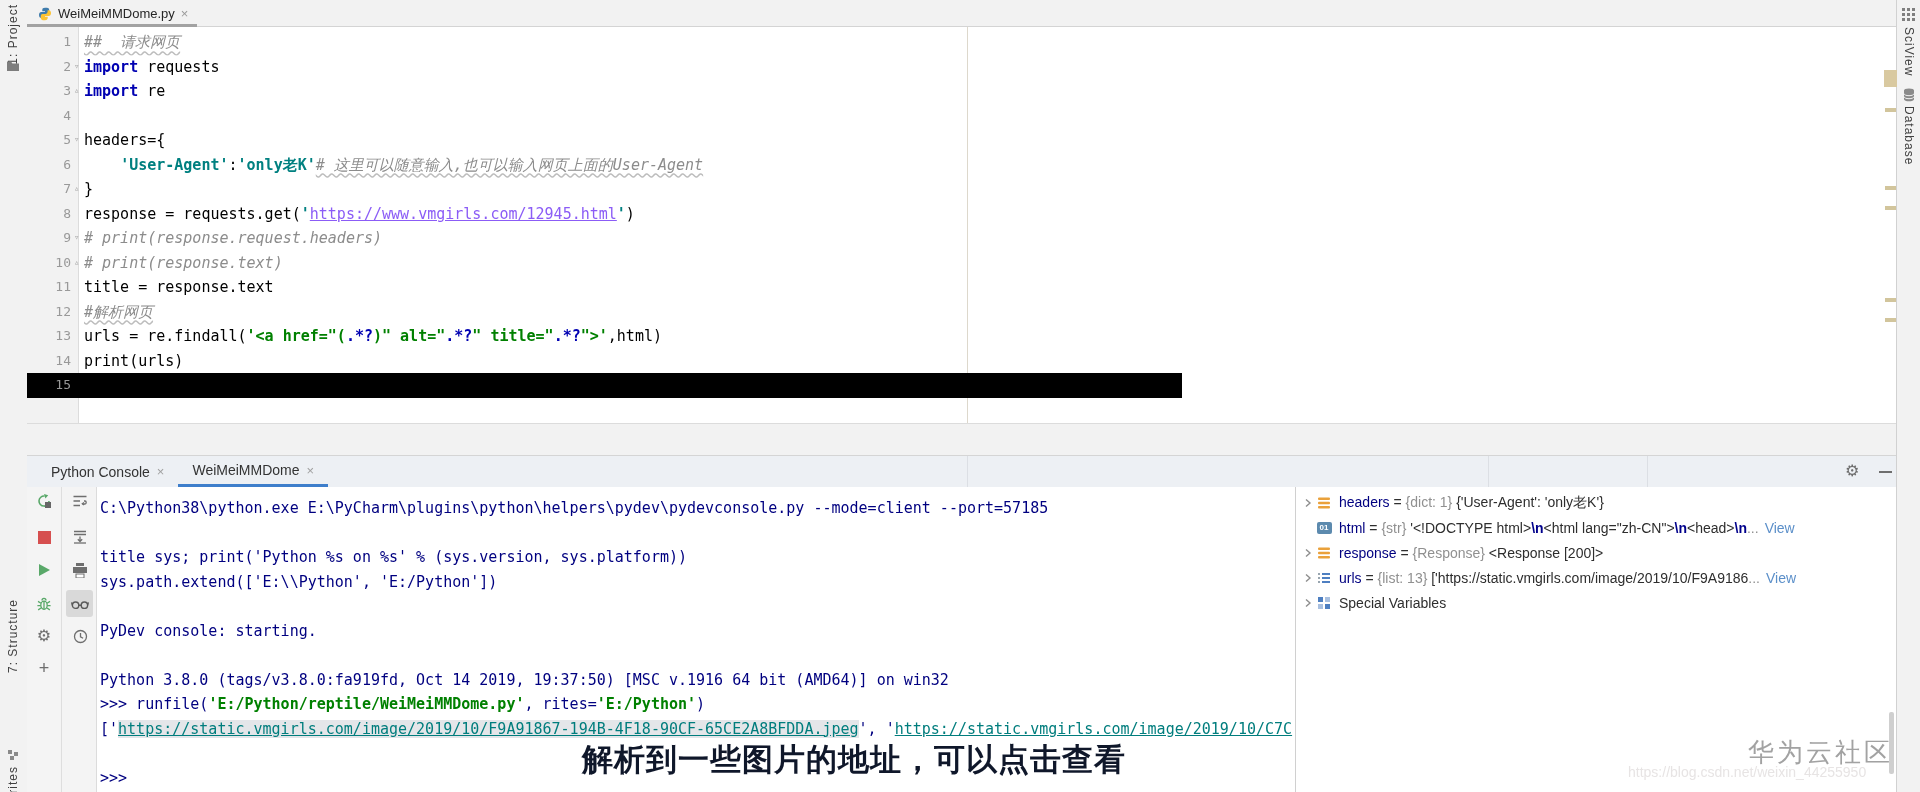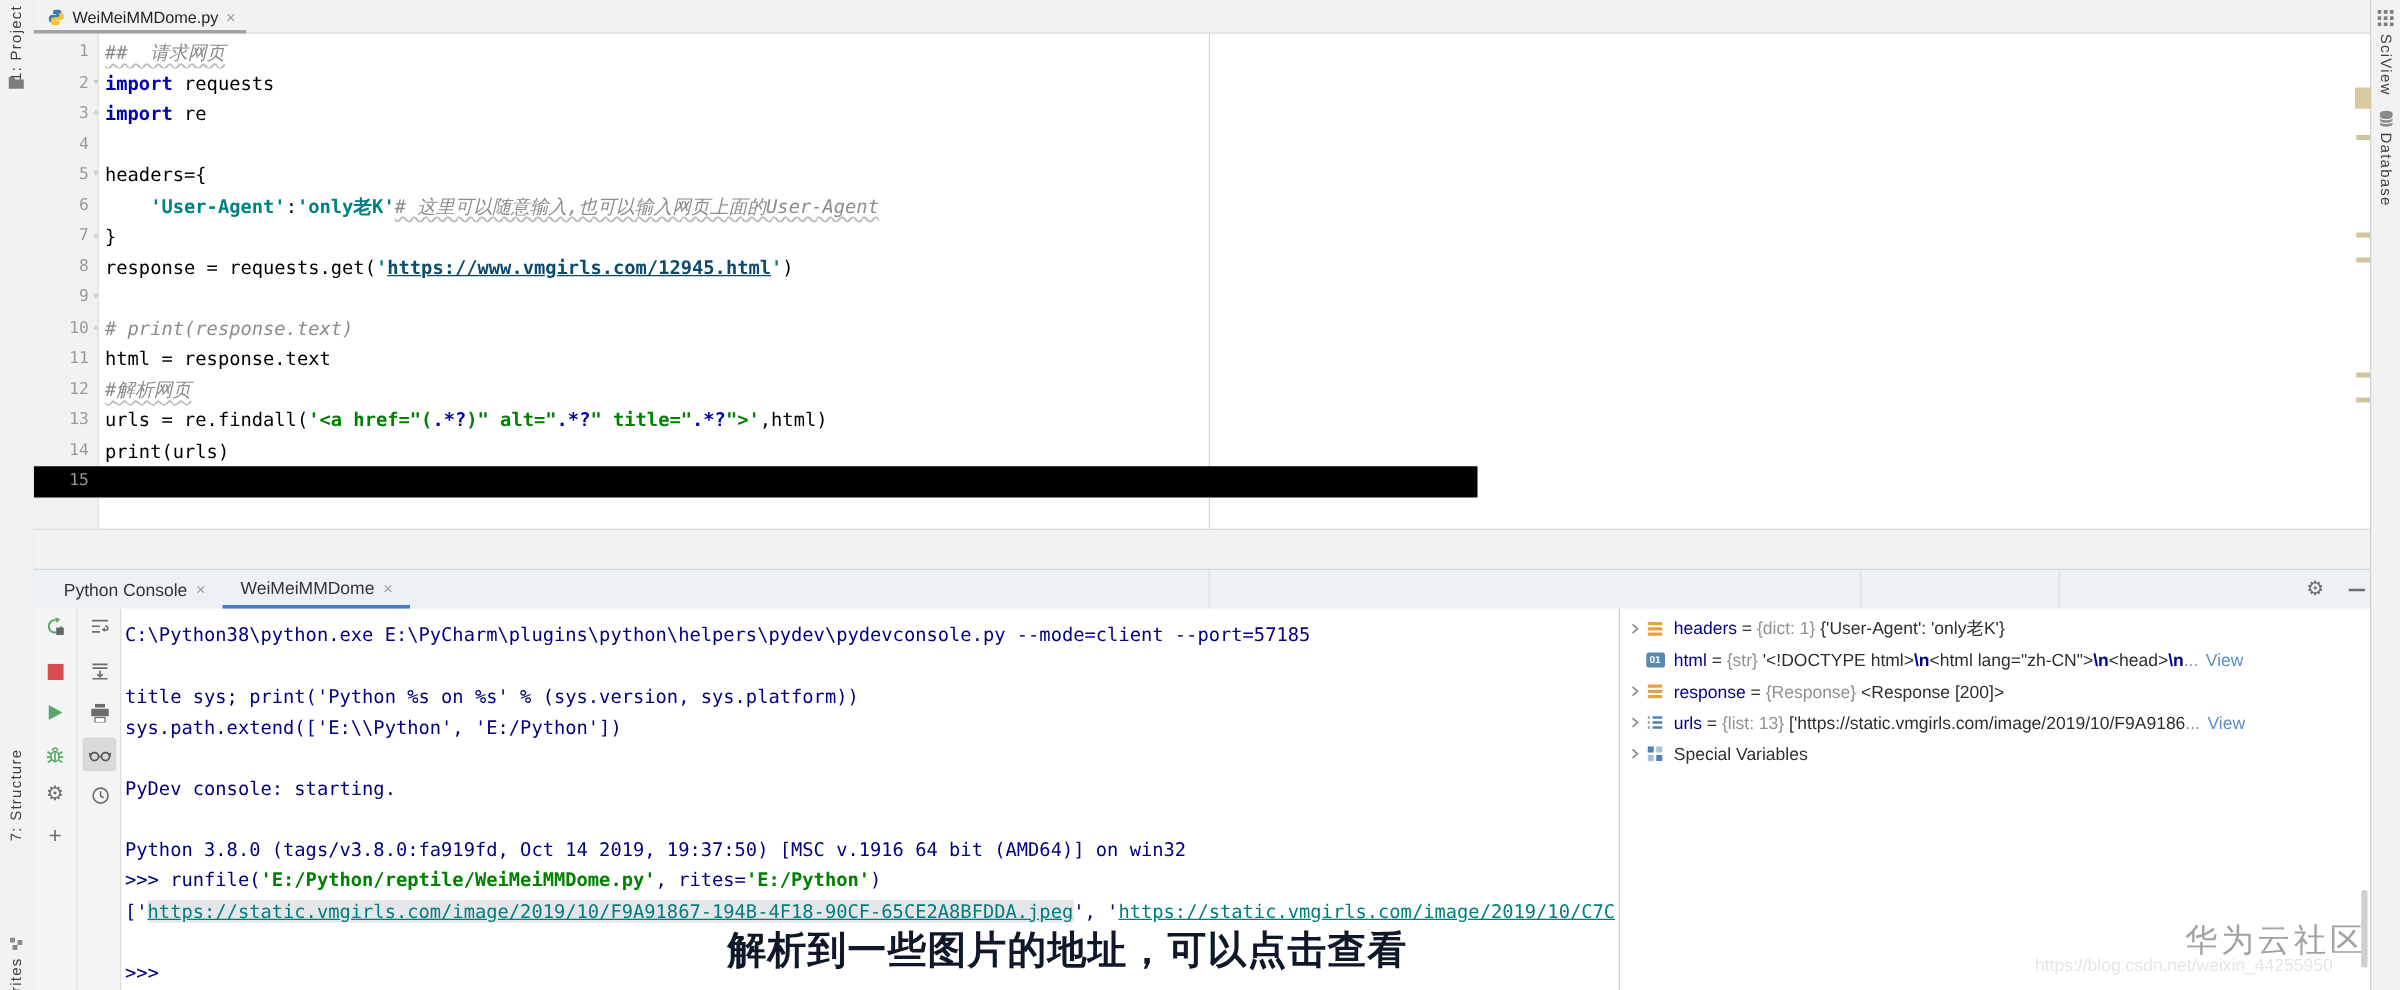--- a/index.html
+++ b/index.html
@@ -27,21 +27,21 @@
   .elines{position:absolute;left:0;top:3px;width:1155px;}
   .eline{position:relative;height:24.5px;line-height:24.5px;font-size:15px;white-space:pre;color:#000;}
   .eline.cur{background:#000000;}
   .num{position:absolute;left:0;top:0;width:44px;text-align:right;color:#999;font-size:13px;}
   .fold{position:absolute;left:47px;top:-1px;font-size:9px;color:#ababab;}
   .codeln{position:absolute;left:57px;top:0;}
   .kw{color:#0000b2;font-weight:bold;}
   .str{color:#008080;font-weight:bold;}
   .com{color:#8c8c8c;font-style:italic;}
   .wv{text-decoration:underline;text-decoration-style:wavy;text-decoration-color:#bdbdbd;text-underline-offset:3px;}
-  .lnk{color:#0c4a6e;font-weight:bold;text-decoration:underline;}
+  .lnk{color:#8b5cf6;font-weight:normal;text-decoration:underline;}
   .rgx{color:#008000;font-weight:bold;}
   .rgm{color:#0000b2;font-weight:bold;}
 
   
   .stripe-square{position:absolute;left:1884px;top:70px;width:13px;height:17px;background:#d9c9a0;}
   .stripe-mark{position:absolute;left:1885px;width:11px;height:4px;background:#d2c59c;}
 
   
   .gap{position:absolute;left:27px;top:423px;width:1869px;height:32px;background:#f2f2f2;border-top:1px solid #dcdcdc;box-sizing:border-box;}
 
@@ -155,23 +155,23 @@
     <div class="colguide"></div>
     <div class="elines mono">
         <div class="eline"><span class="num">1</span><span class="codeln"><span class="com wv">##  请求网页</span></span></div>
         <div class="eline"><span class="num">2</span><span class="fold">▿</span><span class="codeln"><span class="kw">import</span><span> requests</span></span></div>
         <div class="eline"><span class="num">3</span><span class="fold">▵</span><span class="codeln"><span class="kw">import</span><span> re</span></span></div>
         <div class="eline"><span class="num">4</span><span class="codeln"></span></div>
         <div class="eline"><span class="num">5</span><span class="fold">▿</span><span class="codeln"><span>headers={</span></span></div>
         <div class="eline"><span class="num">6</span><span class="codeln"><span>    </span><span class="str">'User-Agent'</span><span>:</span><span class="str">'only老K'</span><span class="com wv"># 这里可以随意输入,也可以输入网页上面的User-Agent</span></span></div>
         <div class="eline"><span class="num">7</span><span class="fold">▵</span><span class="codeln"><span>}</span></span></div>
         <div class="eline"><span class="num">8</span><span class="codeln"><span>response = requests.get(</span><span class="str">'</span><span class="lnk">https://www.vmgirls.com/12945.html</span><span class="str">'</span><span>)</span></span></div>
-        <div class="eline"><span class="num">9</span><span class="fold">▿</span></div>
+        <div class="eline"><span class="num">9</span><span class="fold">▿</span><span class="codeln"><span class="com"># print(response.request.headers)</span></span></div>
         <div class="eline"><span class="num">10</span><span class="fold">▵</span><span class="codeln"><span class="com"># print(response.text)</span></span></div>
-        <div class="eline"><span class="num">11</span><span class="codeln"><span>html = response.text</span></span></div>
+        <div class="eline"><span class="num">11</span><span class="codeln"><span>title = response.text</span></span></div>
         <div class="eline"><span class="num">12</span><span class="codeln"><span class="com wv">#解析网页</span></span></div>
         <div class="eline"><span class="num">13</span><span class="codeln"><span>urls = re.findall(</span><span class="rgx">'&lt;a href="(</span><span class="rgm">.*?</span><span class="rgx">)" alt="</span><span class="rgm">.*?</span><span class="rgx">" title="</span><span class="rgm">.*?</span><span class="rgx">"&gt;'</span><span>,html)</span></span></div>
         <div class="eline"><span class="num">14</span><span class="codeln"><span>print(urls)</span></span></div>
         <div class="eline cur"><span class="num">15</span><span class="codeln"></span></div>
       </div>
   </div>
 
   <div class="stripe-square"></div>
   <div class="stripe-mark" style="top:108px;"></div>
   <div class="stripe-mark" style="top:186px;"></div>

